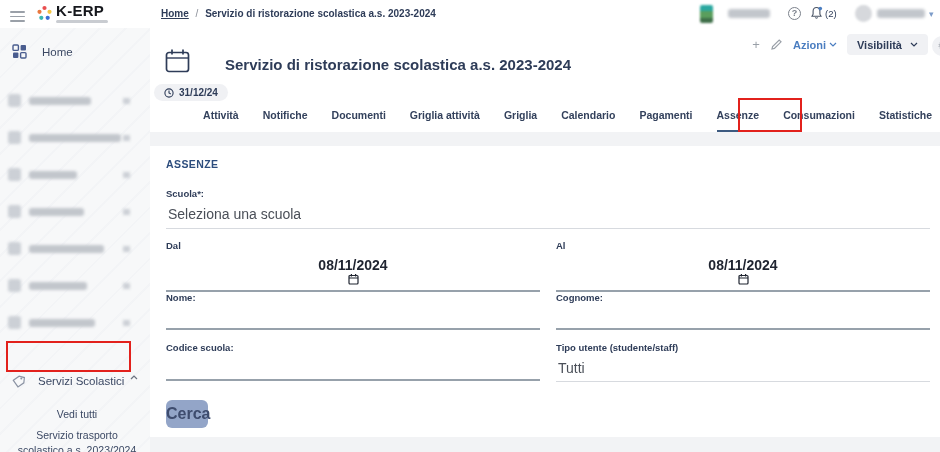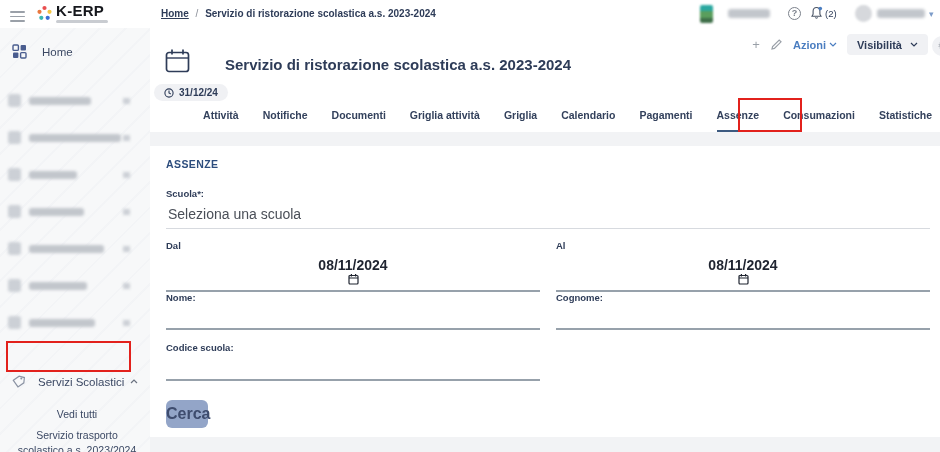--- a/index.html
+++ b/index.html
@@ -38,21 +38,21 @@
   .sidebar { position:absolute; top:28px; left:0; width:150px; height:424px; background:#f7f8f9;
     background-image:repeating-linear-gradient(135deg, transparent 0 16px, rgba(40,60,120,0.018) 16px 18px); }
   .side-home { position:absolute; top:16px; left:12px; display:flex; align-items:center; gap:15px;
     font-size:11.5px; color:#3c4964; cursor:pointer; }
   .blur-item { position:absolute; left:8px; width:134px; height:18px; cursor:pointer; }
   .blur-item .bi-ic { position:absolute; left:0; top:2px; width:13px; height:13px; background:#ccd0d6;
     border-radius:3px; filter:blur(1.5px); }
   .blur-item .bi-tx { position:absolute; left:21px; top:5px; height:8px; }
   .blur-item .bi-cv { position:absolute; right:12px; top:6px; width:7px; height:6px; background:#ccd0d6;
     filter:blur(1.5px); }
-  .servizi-row { position:absolute; top:347px; left:12px; width:126px; display:flex; align-items:center;
+  .servizi-row { position:absolute; top:347px; left:12px; width:126px; display:flex; 
     cursor:pointer; font-size:11.5px; color:#3c4964; }
   .servizi-row .lbl { margin-left:13px; flex:1; }
   .side-link { position:absolute; left:14px; width:126px; font-size:10.5px; line-height:15px;
     color:#3c4964; cursor:pointer;text-align:center; }
 
   
   .pagehead { position:absolute; top:28px; left:150px; width:790px; height:104px; background:#fff; }
   .title-ic { position:absolute; left:14px; top:20px; }
   .page-title { position:absolute; left:75px; top:28px; font-size:15px; font-weight:bold; color:#2e3c58; }
   .date-pill { position:absolute; left:4px; top:56px; height:17px; padding:0 10px; background:#f0f1f4;
@@ -294,18 +294,22 @@
   </div>
   <div class="field" style="left:406px; top:146px; width:374px;">
     <div class="f-label">Cognome:</div>
     <div class="f-value u-dark" style="height:27px;"></div>
   </div>
 
   <div class="field" style="left:16px; top:196px; width:374px;">
     <div class="f-label">Codice scuola:</div>
     <div class="f-value u-dark" style="height:28px;"></div>
   </div>
+  <div class="field" style="left:406px; top:196px; width:374px;">
+    <div class="f-label">Tipo utente (studente/staff)</div>
+    <div class="f-value u-light" style="padding:7px 0 5px 2px;">Tutti</div>
+  </div>
 
   <button class="cerca-btn">Cerca</button>
 </div>
 
 <div class="red-box rb-tab"></div>
 <div class="red-box rb-side"></div>
 
 </body></html>

